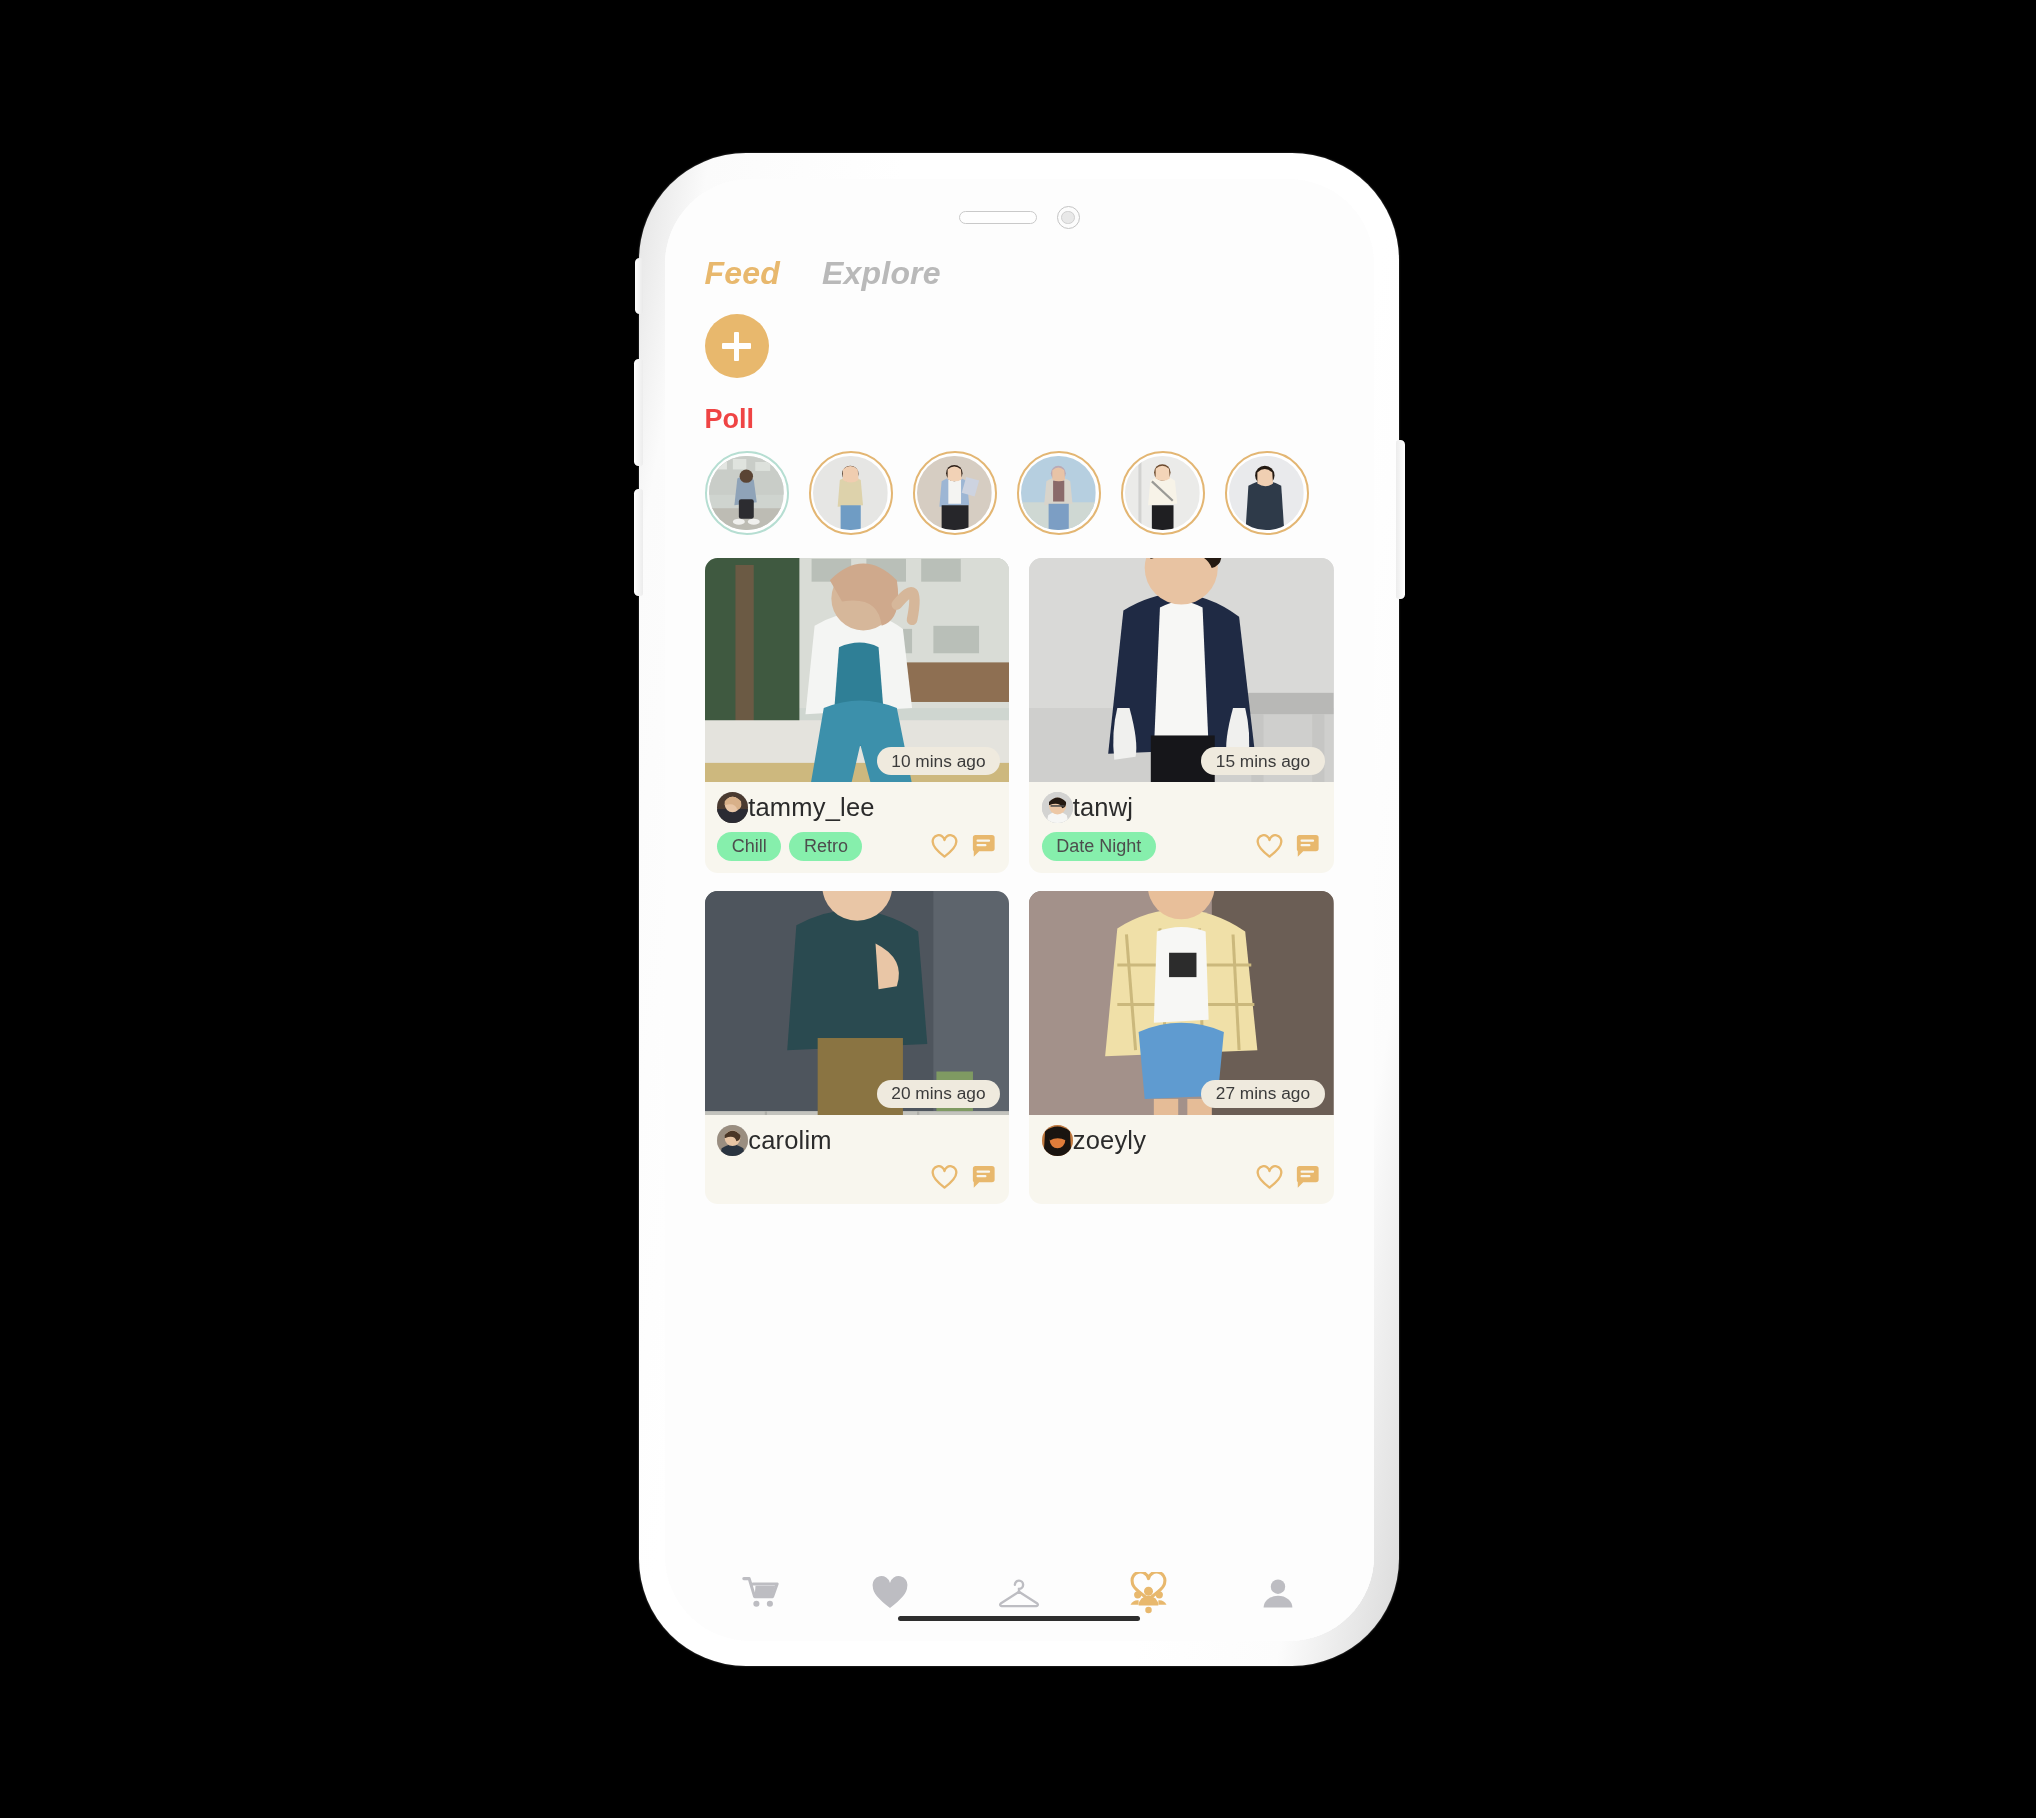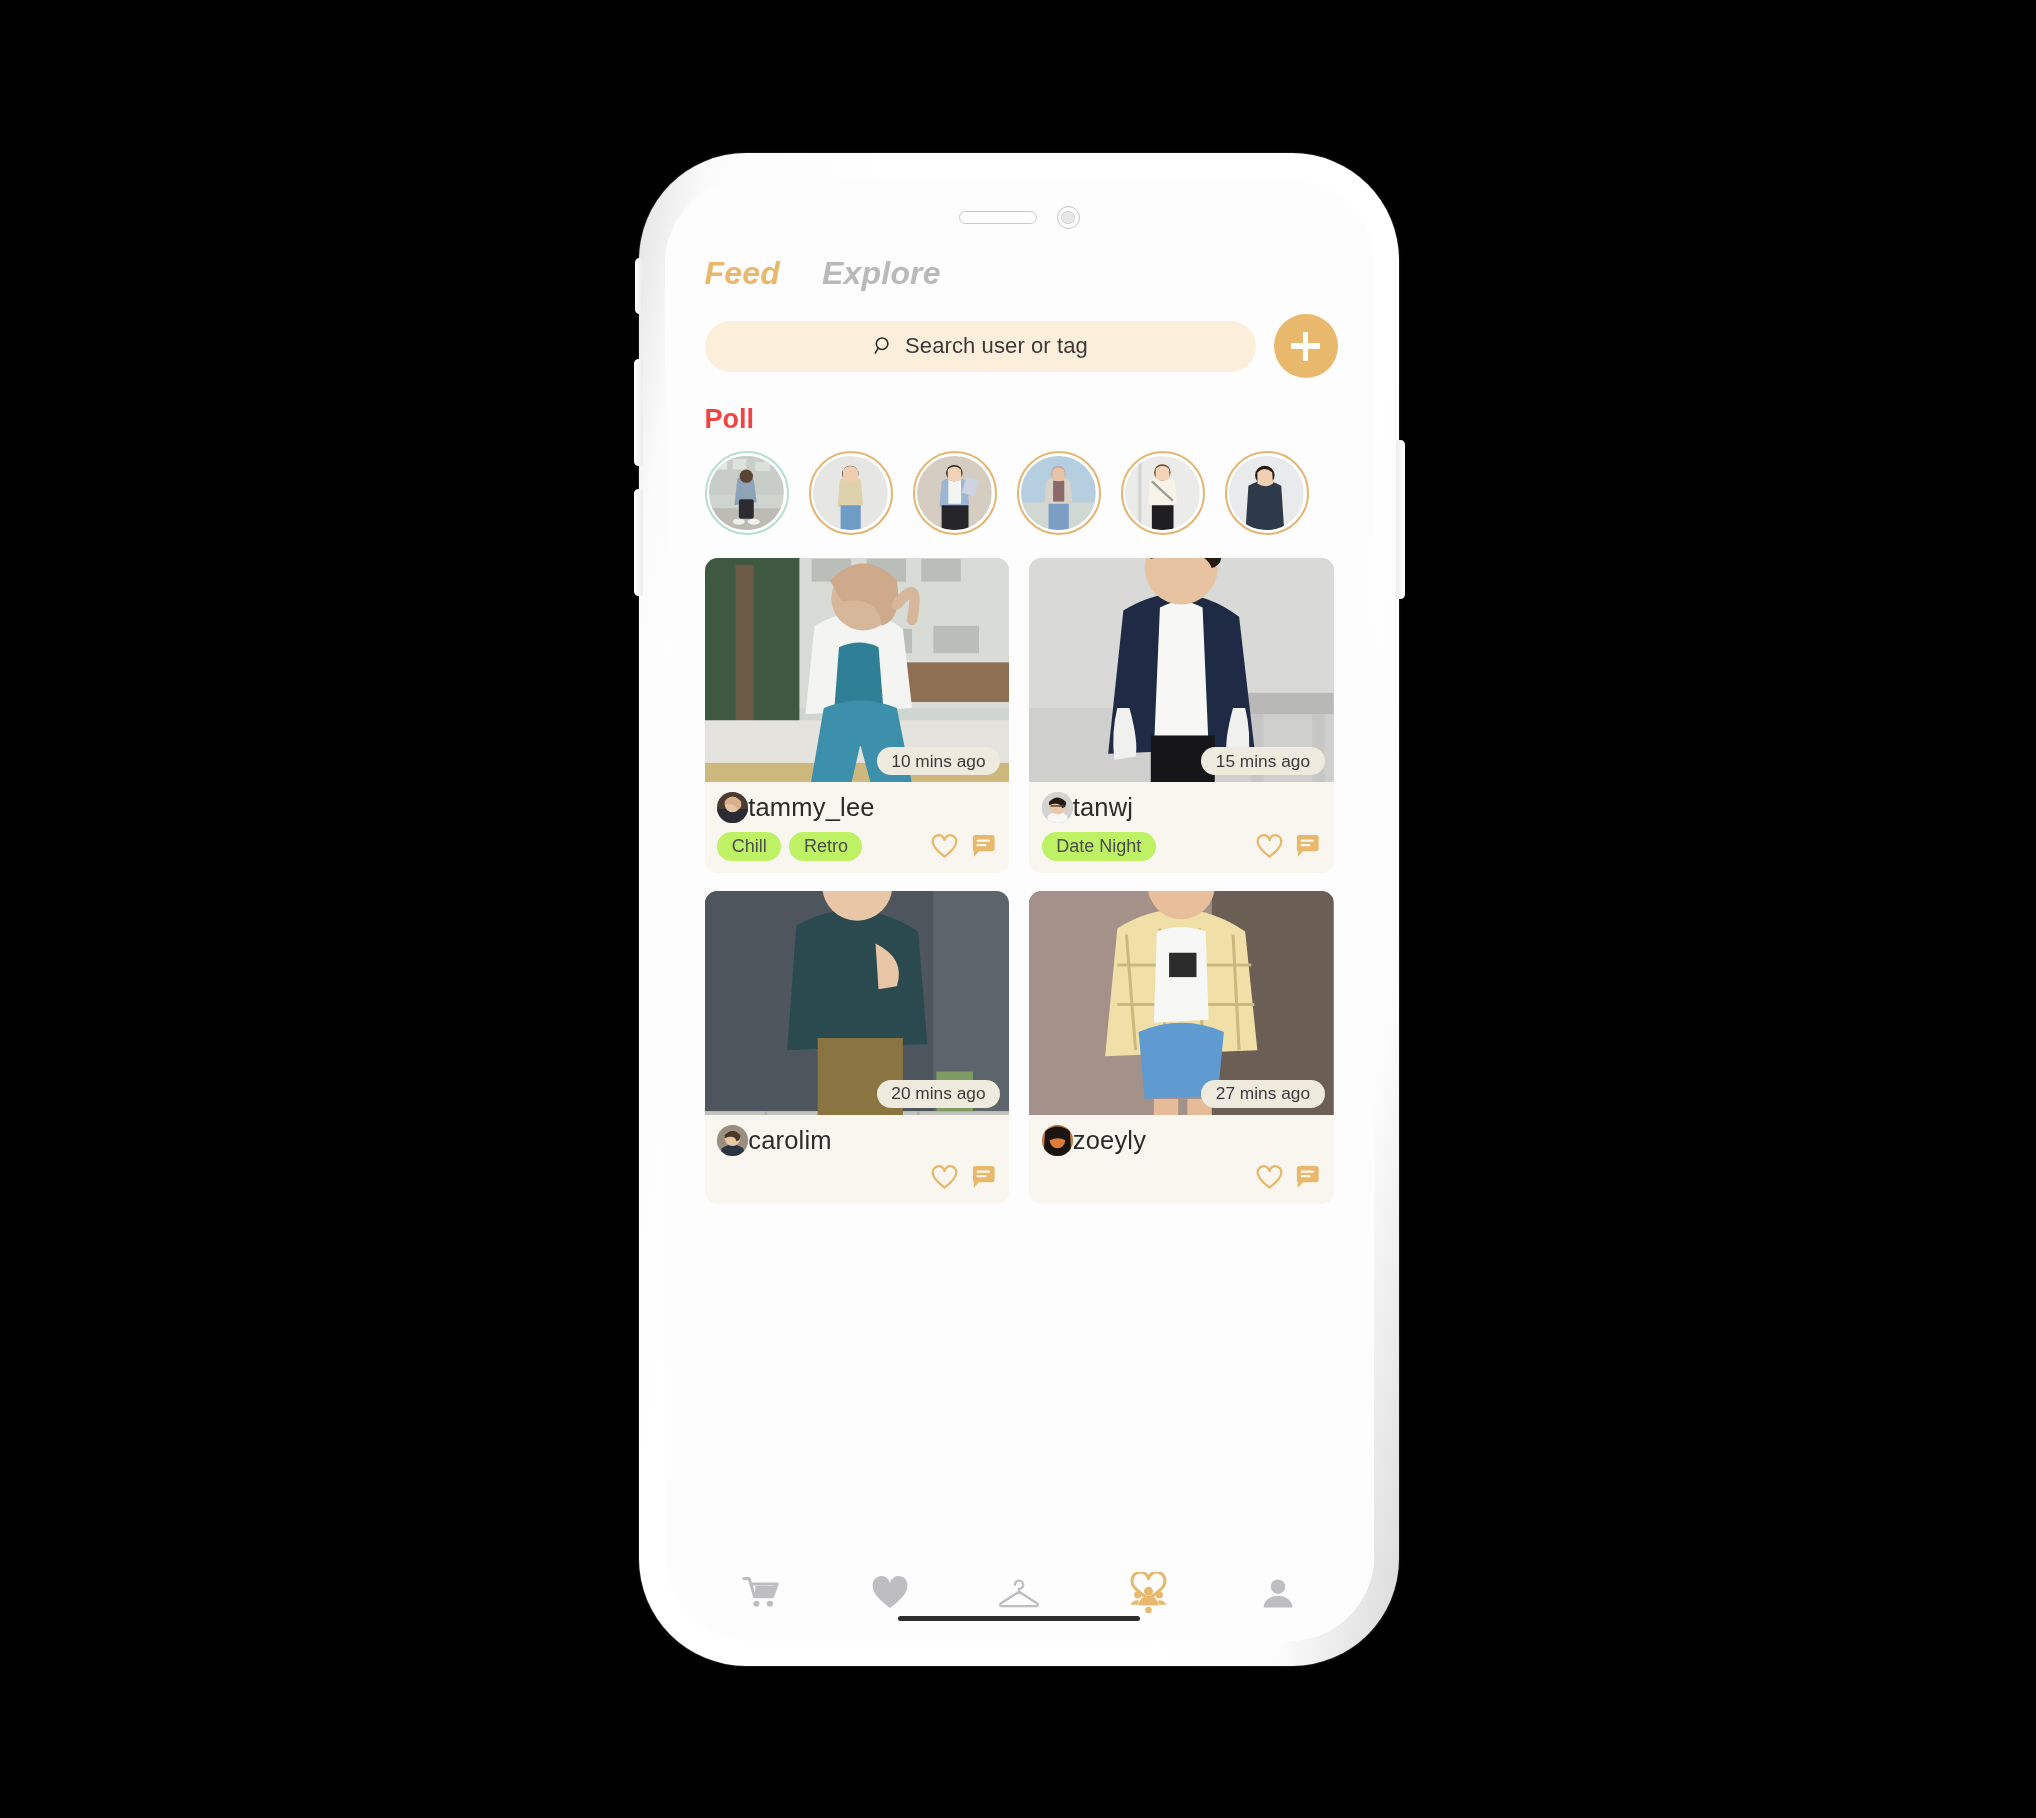--- a/index.html
+++ b/index.html
@@ -225,21 +225,21 @@
     color:#2b2b2b;
     letter-spacing:0.2px;
     white-space:nowrap;
   }
   .card-foot {
     display:flex; align-items:center;
     gap:8.2px;
     padding:9px 12.7px 12.7px 12.7px;
   }
   .pill {
-    background:#bef264;
+    background:#86efac;
     border-radius:16.4px;
     padding:3.6px 14.5px;
     font-size:18px;
     color:#4d4d4d;
     white-space:nowrap;
     cursor:pointer;
   }
   .acts { margin-left:auto; display:flex; align-items:center; gap:12.7px; }
   .act { cursor:pointer; display:block; }
 
@@ -283,27 +283,20 @@
       </div>
 
       <div class="app">
 
         <div class="tabs">
           <div class="tab active">Feed</div>
           <div class="tab">Explore</div>
         </div>
 
         <div class="search-row">
-          <div class="search-box">
-            <svg class="search-icon" width="22" height="22" viewBox="0 0 24 24">
-              <circle cx="11" cy="9.5" r="6.3" fill="none" stroke="#2b2b2b" stroke-width="1.7"></circle>
-              <line x1="6.8" y1="14.4" x2="3.6" y2="19.6" stroke="#2b2b2b" stroke-width="1.7" stroke-linecap="round"></line>
-            </svg>
-            <span class="search-ph">Search user or tag</span>
-          </div>
           <button class="fab">
             <span class="fab-plus"></span>
           </button>
         </div>
 
         <div class="poll-title">Poll</div>
 
         <div class="stories">
 
           <div class="story own">

